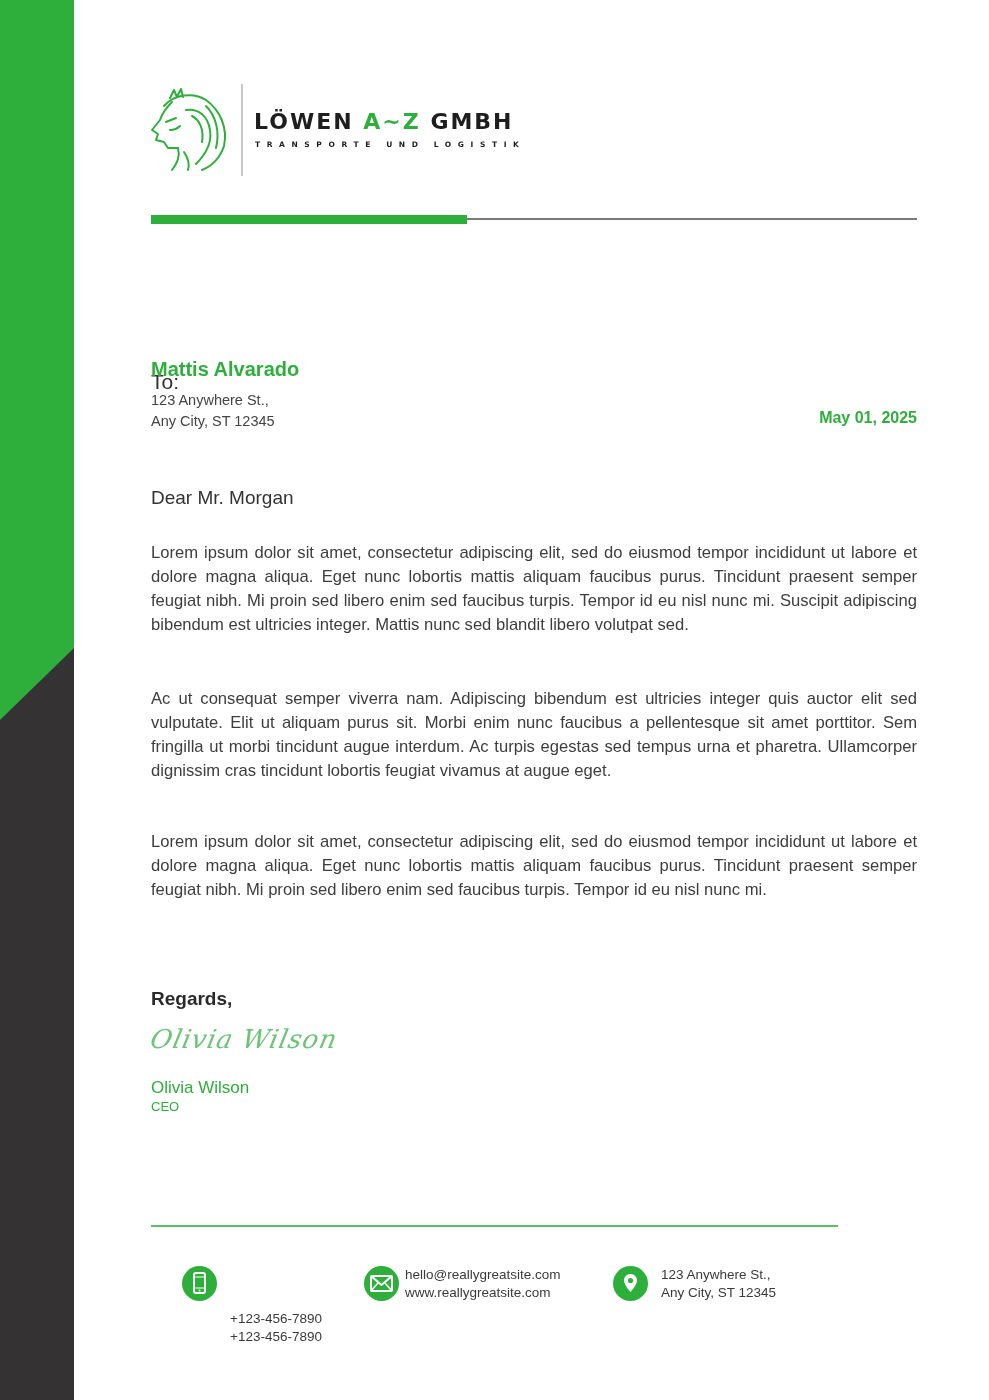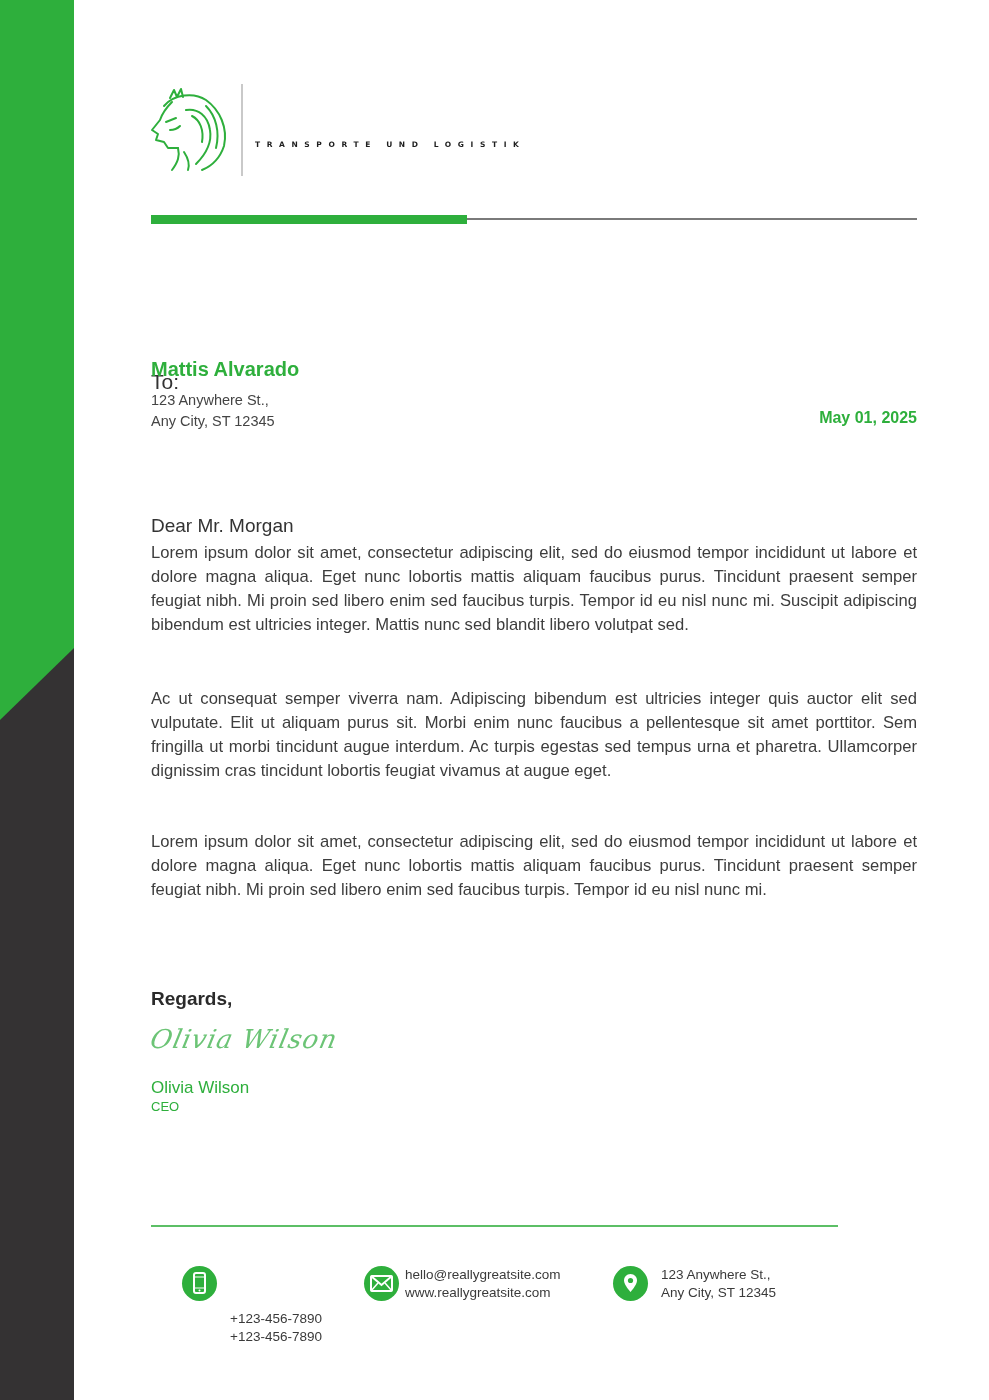--- a/index.html
+++ b/index.html
@@ -31,21 +31,21 @@
   }
 
   .rule-green { position: absolute; left: 151px; top: 215px; width: 316px; height: 9px; background: #2eaf3c; }
   .rule-gray { position: absolute; left: 467px; top: 218px; width: 450px; height: 2px; background: #7a7a7a; }
 
   .to-label { position: absolute; left: 151px; top: 330px; font-size: 21px; color: #333; margin-top: 40px; }
   .recipient-name { position: absolute; left: 151px; top: 358px; font-size: 20px; font-weight: bold; color: #2eaf3c; }
   .recipient-address { position: absolute; left: 151px; top: 390px; font-size: 14.5px; line-height: 21px; color: #444; }
   .date { position: absolute; right: 72px; top: 409px; font-size: 16px; font-weight: bold; color: #2eaf3c; margin-left: 23px; }
 
-  .salutation { position: absolute; left: 151px; top: 487px; font-size: 19px; color: #333; margin-top: 28px; }
+  .salutation { position: absolute; left: 151px; top: 487px; font-size: 19px; color: #333; }
 
   .body-text {
     position: absolute; left: 151px; width: 766px;
     font-size: 16.6px; line-height: 24px; text-align: justify; color: #3d3d3d;
   }
   .p1 { top: 541px; }
   .p2 { top: 687px; }
   .p3 { top: 830px; }
 
   .closing { position: absolute; left: 151px; top: 988px; font-size: 19px; font-weight: bold; color: #2a2a2a; }
@@ -93,20 +93,21 @@
       <path d="M28 62 C30 70 28 76 22 84"></path>
       <path d="M36 24 C48 22 58 30 60 44 C62 56 56 68 46 78"></path>
       <path d="M42 30 C50 34 54 44 52 56"></path>
       <path d="M16 36 L26 32"></path>
       <path d="M20 44 C24 44 28 42 30 40"></path>
       <path d="M56 20 C66 30 70 46 66 62"></path>
       <path d="M34 66 C38 72 40 78 38 84"></path>
     </g>
   </svg>
   <div class="logo-divider"></div>
+  <div class="logo-name"><span>LÖWEN </span><span class="accent">A~Z</span><span> GMBH</span></div>
   <div class="logo-tagline">TRANSPORTE UND LOGISTIK</div>
 </div>
 
 <div class="rule-green"></div>
 <div class="rule-gray"></div>
 
 <div class="to-label">To:</div>
 <div class="recipient-name">Mattis Alvarado</div>
 <div class="recipient-address">
   <div>123 Anywhere St.,</div>

